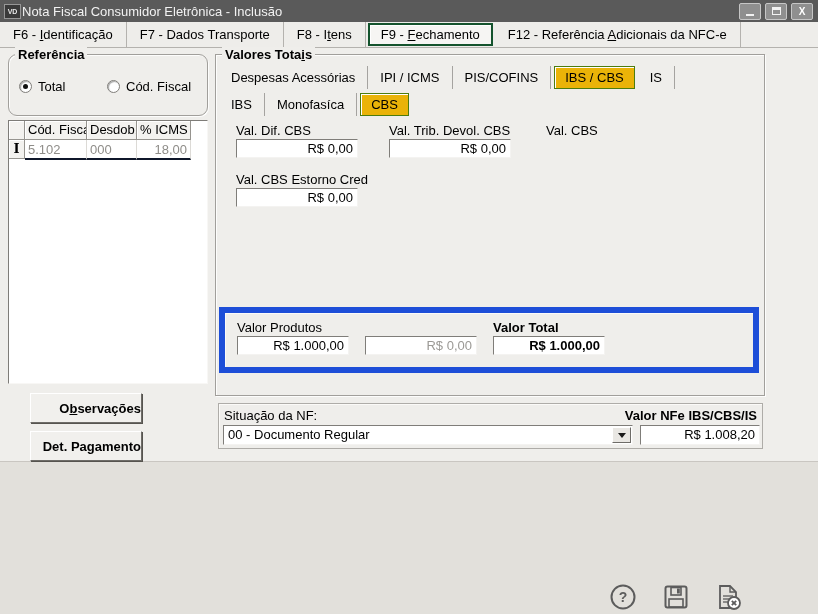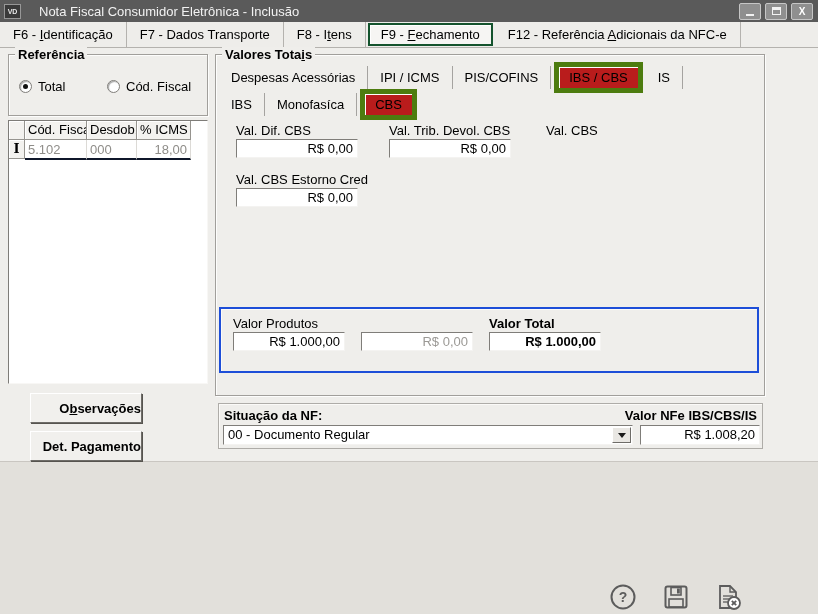--- a/index.html
+++ b/index.html
@@ -9,21 +9,21 @@
     font-family:"Liberation Sans", sans-serif;font-size:13px;color:#000;
     -webkit-font-smoothing:antialiased;
   }
   .abs{position:absolute;}
   .mn{text-decoration:underline;}
 
   
   .titlebar{left:0;top:0;width:818px;height:22px;background:#5a5a5a;display:flex;align-items:center;}
   .app-badge{width:15px;height:13px;margin-left:4px;background:#3a3a3a;border:1px solid #979797;
     color:#e8e8e8;font-size:7px;font-weight:bold;display:flex;align-items:center;justify-content:center;}
-  .titlebar-text{color:#f2f2f2;margin-left:18px;font-size:13px;text-align:right;}
+  .titlebar-text{color:#f2f2f2;margin-left:1px;font-size:13px;text-align:right;}
   .win-controls{margin-left:auto;margin-right:5px;display:flex;gap:4px;}
   .win-btn{width:20px;height:15px;background:#8f8f8f;border:1px solid #c6c6c6;border-radius:2px;
     display:flex;align-items:center;justify-content:center;color:#fff;font-size:10px;font-weight:bold;cursor:default;}
   .glyph-min{width:8px;height:2px;background:#f2f2f2;margin-top:8px;}
   .glyph-max{width:9px;height:8px;border:1px solid #f2f2f2;border-top-width:3px;box-sizing:border-box;}
 
   
   .tabstrip{left:0;top:22px;width:818px;height:26px;background:#eeedea;display:flex;align-items:stretch;
     border-bottom:1px solid #b4b2ae;box-sizing:border-box;}
   .tab{display:flex;align-items:center;padding:0 13px;border-right:1px solid #b4b2ae;white-space:nowrap;cursor:default;}
@@ -53,31 +53,31 @@
     font-family:"DejaVu Serif", serif;font-weight:bold;}
 
   
   .btn{background:#f1f0ed;border:1px solid;border-color:#ffffff #6e6c68 #6e6c68 #ffffff;
     box-shadow:1px 1px 0 #56544f;font-weight:bold;font-size:13px;
     display:flex;align-items:center;justify-content:flex-end;cursor:default;}
 
   
   .subtabs{display:flex;align-items:center;}
   .subtab{padding:0 12px;line-height:23px;border-right:1px solid #a5a3a0;white-space:nowrap;cursor:default;}
-  .subtab.selected{background:#b91c1c;border:5px solid #4d7c0f;box-shadow:inset 1px 1px 0 #ffffff;line-height:21px;margin:0 3px;padding:0 10px;}
+  .subtab.selected{background:#eab308;border:1px solid #4d7c0f;box-shadow:inset 1px 1px 0 #ffffff;line-height:21px;margin:0 3px;padding:0 10px;}
 
   
   .fld-label{position:absolute;white-space:nowrap;}
   .fld-label.dis{color:#be185d;margin-top:20px;}
   .fld{position:absolute;background:#fff;border:1px solid;border-color:#7f7d79 #f4f3f1 #f4f3f1 #7f7d79;
     box-sizing:border-box;text-align:right;padding:0 4px;line-height:17px;cursor:text;}
   .fld.dis{color:#9b9995;}
   .fld.bold{font-weight:bold;}
 
-  .totals-panel{border:2px solid #1d4ed8;box-shadow:inset 1px 1px 0 #fbfaf8;background:#efeeeb;box-sizing:border-box;}
+  .totals-panel{border:6px solid #1d4ed8;box-shadow:inset 1px 1px 0 #fbfaf8;background:#efeeeb;box-sizing:border-box;}
   .situ-panel{border:1px solid #aeaca8;box-shadow:inset 1px 1px 0 #fbfaf8;background:#efeeeb;box-sizing:border-box;}
 
   .combo{position:absolute;background:#fff;border:1px solid;border-color:#7f7d79 #f4f3f1 #f4f3f1 #7f7d79;
     box-sizing:border-box;line-height:17px;padding:0 20px 0 4px;cursor:default;white-space:nowrap;overflow:hidden;}
   .combo-btn{position:absolute;right:1px;top:1px;bottom:1px;width:17px;background:#e9e7e3;
     border:1px solid;border-color:#ffffff #6e6c68 #6e6c68 #ffffff;display:flex;align-items:center;justify-content:center;}
   .arrow-down{width:0;height:0;border-left:4px solid transparent;border-right:4px solid transparent;border-top:5px solid #1a1a1a;}
 
   .footer-icon{width:28px;height:28px;cursor:pointer;}
 </style>
@@ -113,21 +113,21 @@
   <div class="tab selected">
     <span><span>F9 - </span><span class="mn">F</span><span>echamento</span></span>
   </div>
   <div class="tab">
     <span><span>F12 - Referência </span><span class="mn">A</span><span>dicionais da NFC-e</span></span>
   </div>
 </div>
 
 <div class="abs page"></div>
 
-<div class="abs groupbox" style="left:8px;top:54px;width:198px;height:60px;">
+<div class="abs groupbox" style="left:8px;top:54px;width:198px;height:60px;border-radius:9px;">
   <div class="gb-title">Referência</div>
   <div class="abs radio-row" style="left:10px;top:24px;">
     <div class="radio-circle checked"></div>
     <span>Total</span>
   </div>
   <div class="abs radio-row" style="left:98px;top:24px;">
     <div class="radio-circle"></div>
     <span>Cód. Fiscal</span>
   </div>
 </div>
@@ -188,21 +188,21 @@
 
     <div class="fld-label dis" style="left:140px;top:7px;">Valor Serviços</div>
     <div class="fld dis" style="left:140px;top:23px;width:112px;height:19px;">R$ 0,00</div>
 
     <div class="fld-label" style="left:268px;top:7px;font-weight:bold;">Valor Total</div>
     <div class="fld bold" style="left:268px;top:23px;width:112px;height:19px;">R$ 1.000,00</div>
   </div>
 </div>
 
 <div class="abs situ-panel" style="left:218px;top:403px;width:545px;height:46px;">
-  <div class="fld-label" style="left:5px;top:4px;font-weight:bold;">Situação da NF:</div>
+  <div class="fld-label" style="left:5px;top:4px;font-weight:normal;">Situação da NF:</div>
   <div class="combo" style="left:4px;top:21px;width:410px;height:20px;">
     <span>00 - Documento Regular</span>
     <div class="combo-btn">
       <div class="arrow-down"></div>
     </div>
   </div>
   <div class="fld-label" style="right:5px;top:4px;font-weight:bold;">Valor NFe IBS/CBS/IS</div>
   <div class="fld" style="left:421px;top:21px;width:120px;height:20px;">R$ 1.008,20</div>
 </div>
 

